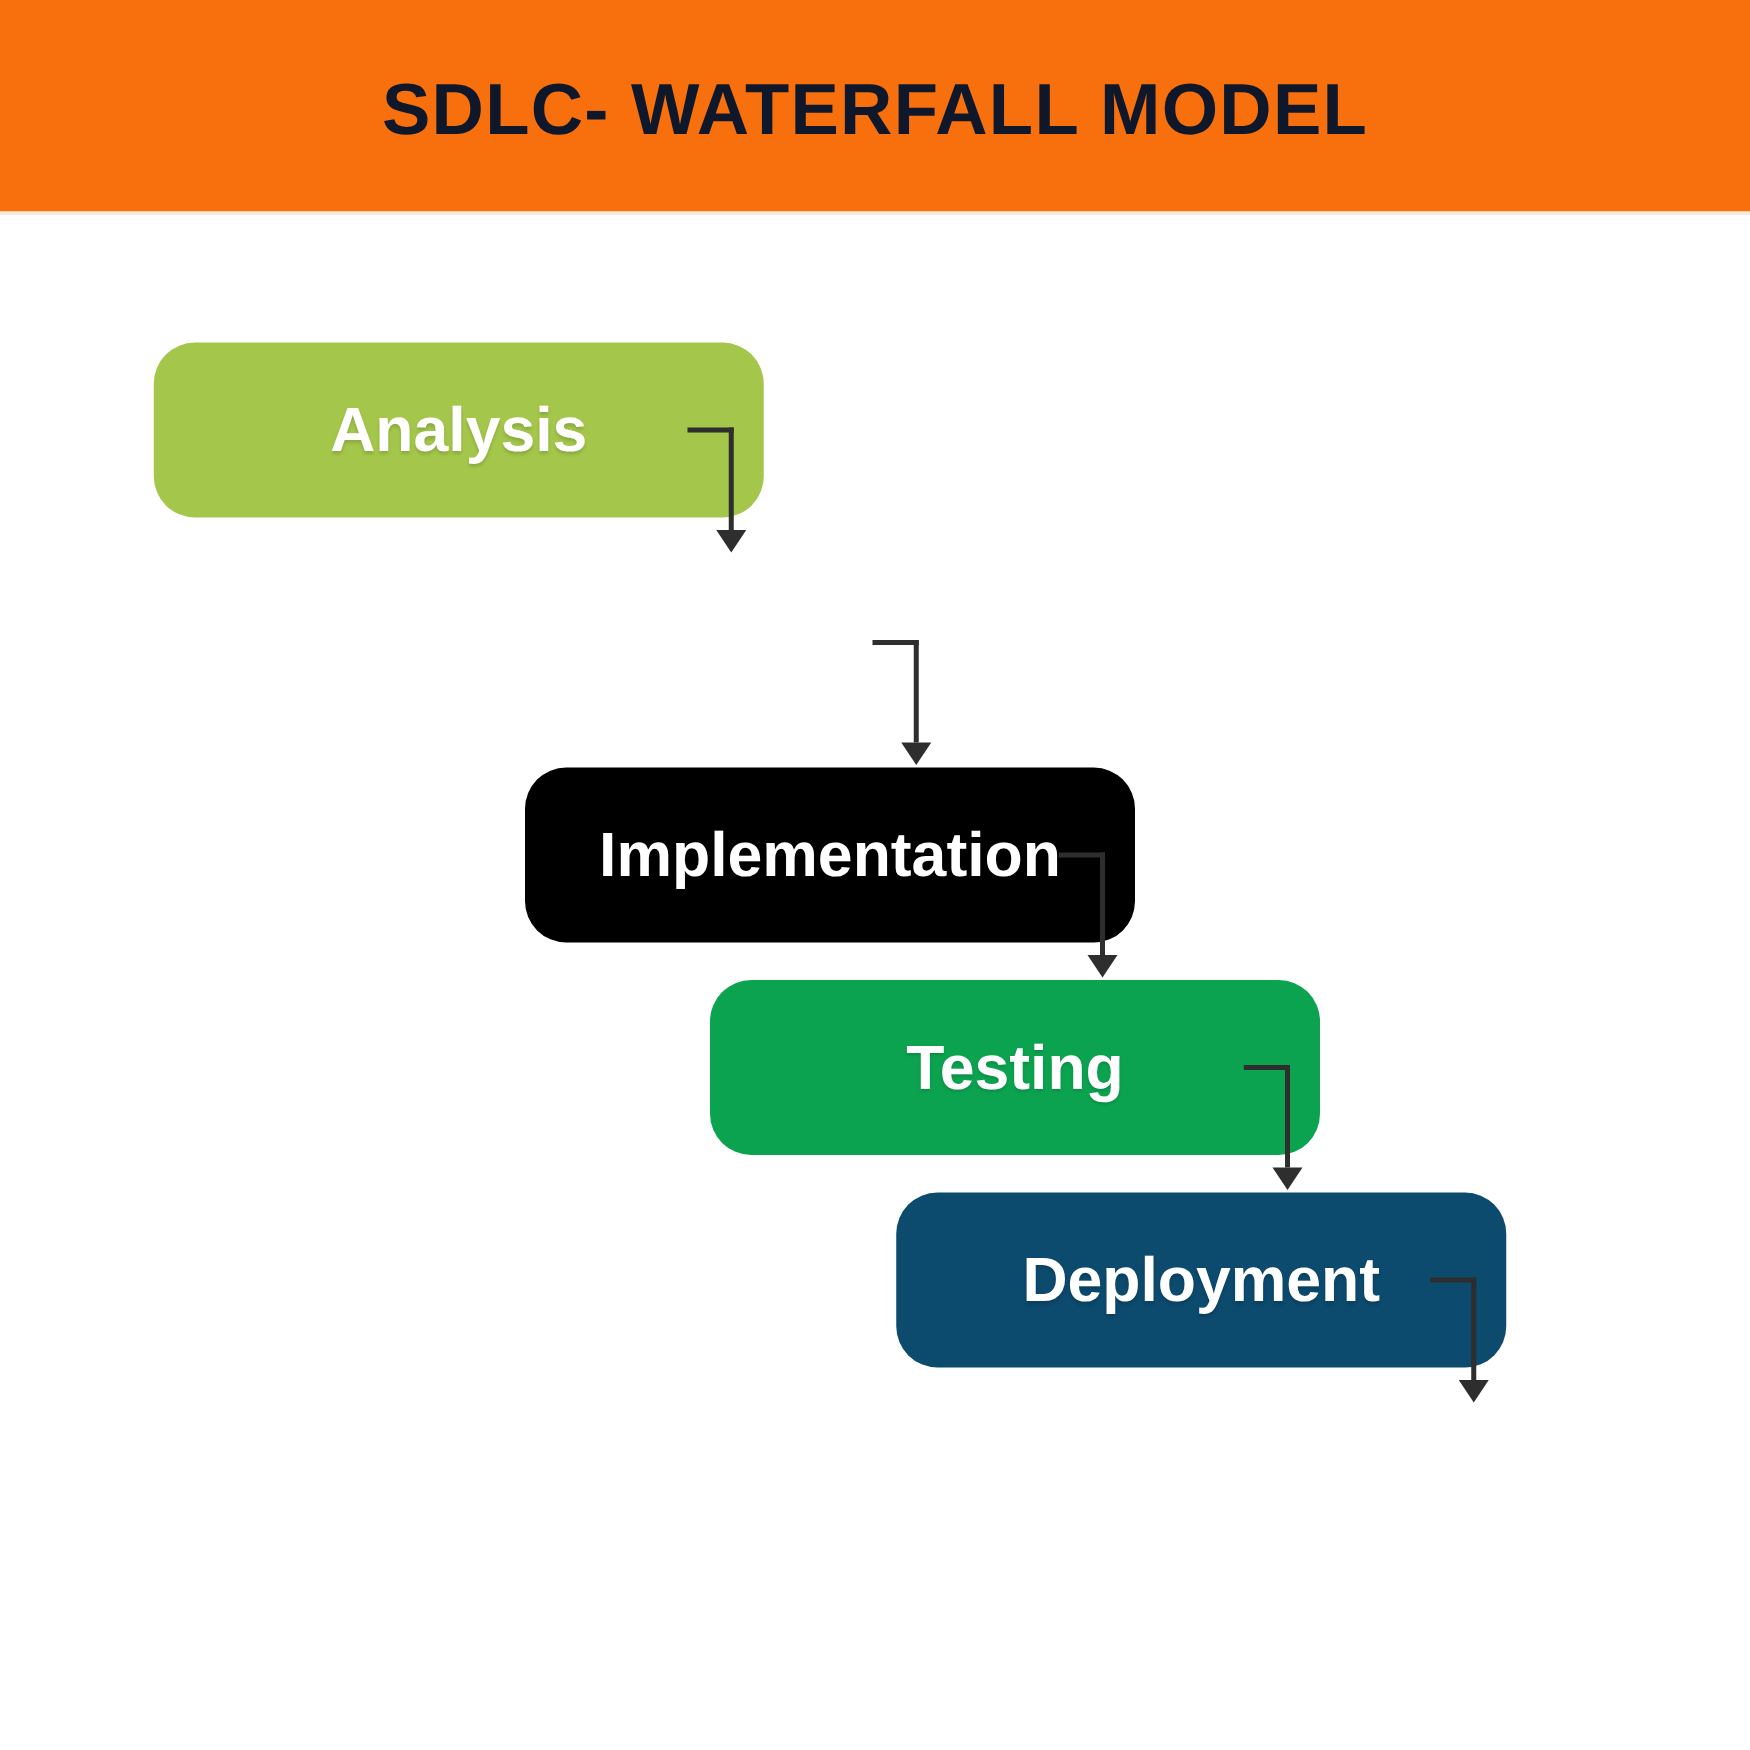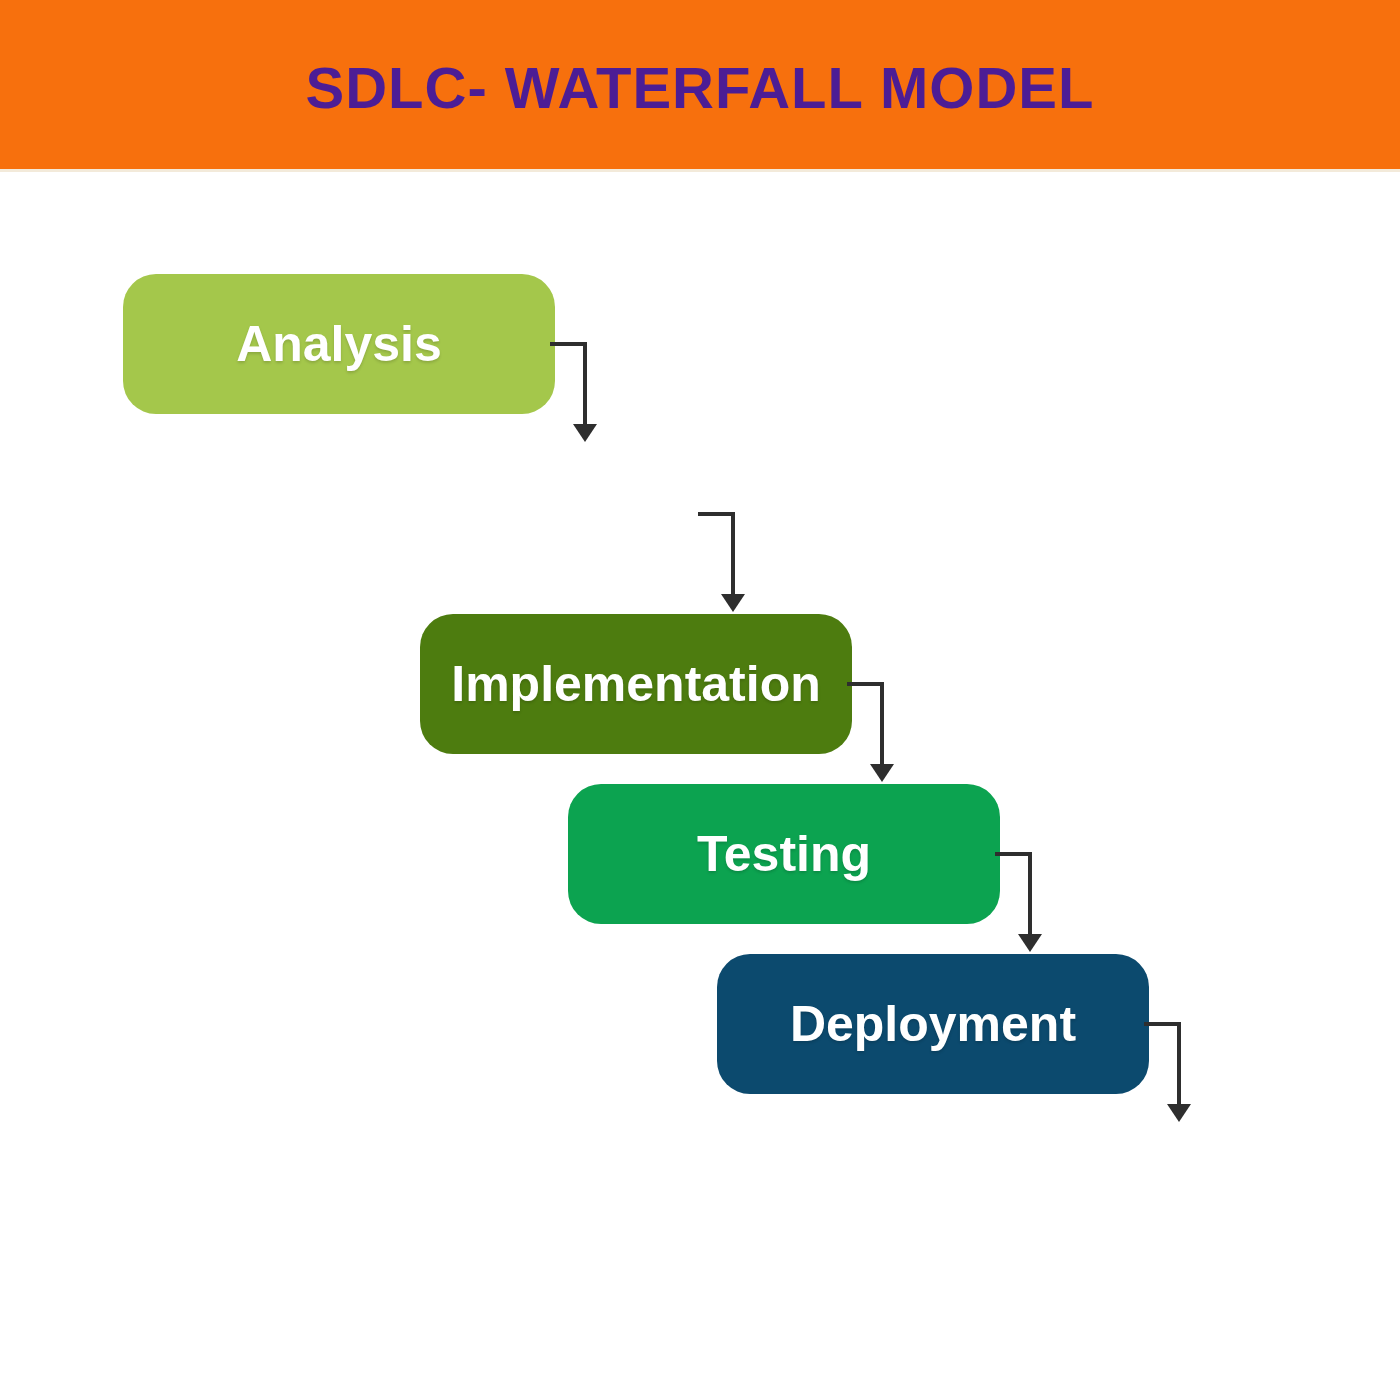--- a/index.html
+++ b/index.html
@@ -24,21 +24,21 @@
     border-bottom: 3px solid #f3eada;
   }
   .header h1 {
     font-size: 58px;
     font-weight: bold;
     letter-spacing: 1px;
     padding-top: 6px;
   }
   .stage {
     position: absolute;
-    width: 432px; height: 140px;
+    width: 488px; height: 140px;
     border-radius: 33px;
     display: flex;
     align-items: center;
     justify-content: center;
   }
   .stage .label {
     color: #ffffff;
     font-size: 50px;
     font-weight: bold;
     text-shadow: 0 2px 3px rgba(0,0,0,0.15);
@@ -77,28 +77,28 @@
     border-left: 12px solid transparent;
     border-right: 12px solid transparent;
     border-top: 18px solid #2e2e2e;
   }
 </style>
 </head>
 <body>
 
 <div class="page">
 
-  <div class="header" style="background: rgb(247, 112, 13); color: #4c1d95;">
+  <div class="header" style="background: rgb(247, 112, 13); color: #0f172a;">
     <h1>SDLC- WATERFALL MODEL</h1>
   </div>
 
   <div class="stage s0" style="background: rgb(164, 199, 75);">
     <span class="label">Analysis</span>
   </div>
-  <div class="stage s2" style="background: #4d7c0f;">
+  <div class="stage s2" style="background: #000000;">
     <span class="label">Implementation</span>
   </div>
   <div class="stage s3" style="background: rgb(12, 163, 80);">
     <span class="label">Testing</span>
   </div>
   <div class="stage s4" style="background: #0c4a6e;">
     <span class="label">Deployment</span>
   </div>
 
   <div class="arrow a0">

